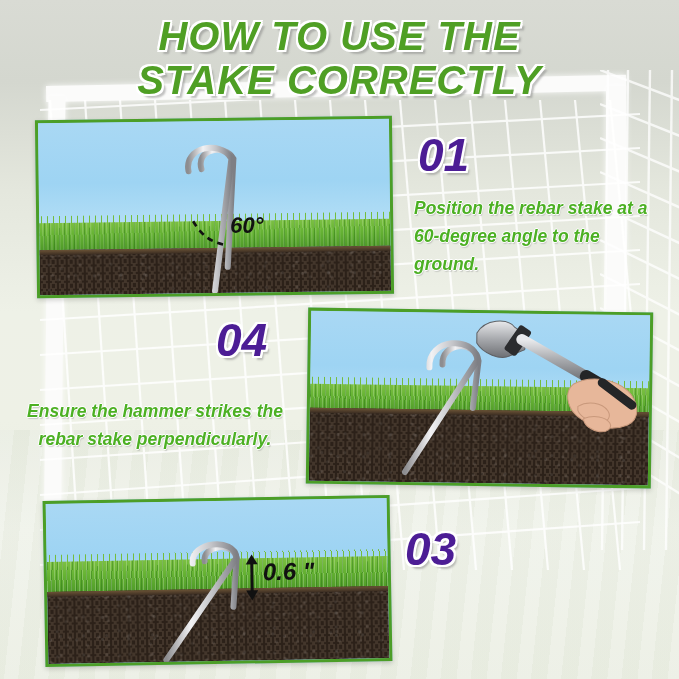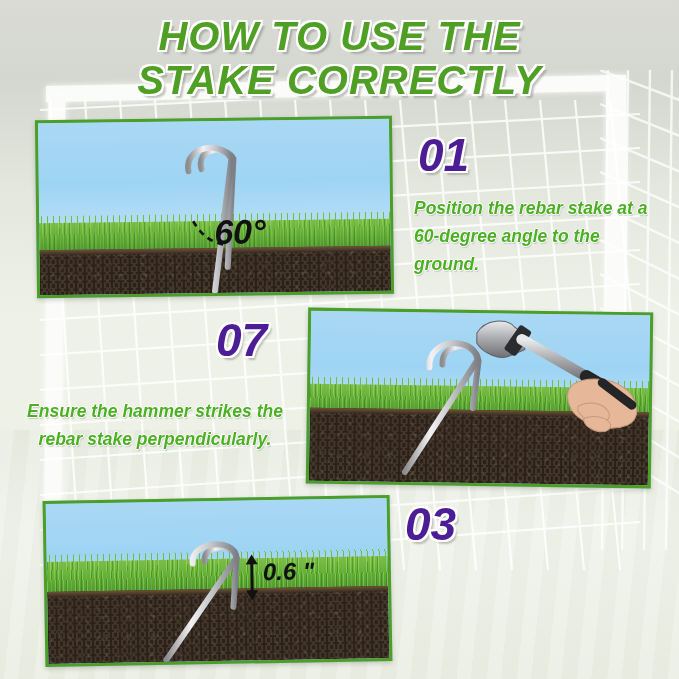--- a/index.html
+++ b/index.html
@@ -181,21 +181,21 @@
           <stop offset="0" stop-color="#8d8d90"></stop>
             <stop offset="0.35" stop-color="#f2f2f4"></stop>
           <stop offset="0.65" stop-color="#c3c4c8"></stop>
             <stop offset="1" stop-color="#7e7f84"></stop>
         </linearGradient>
       </defs>
       <path d="M163 48 C157 28 186 22 195 38 L188 146" fill="none" stroke="url(#steel1)" stroke-width="6" stroke-linecap="round"></path>
       <path d="M150 50 C145 26 182 18 193 38 L175 170" fill="none" stroke="url(#steel1)" stroke-width="6" stroke-linecap="round"></path>
       <path d="M154 100 C163 116 174 122 186 124" fill="none" stroke="#111" stroke-width="2.6" stroke-dasharray="6 5"></path>
     </svg>
-    <div class="measure" style="left:175px;top:92px;font-size:34px;">60°</div>
+    <div class="measure" style="left:175px;top:92px;font-size:22px;padding-left:16px;">60°</div>
   </div>
 
   <div class="stepnum" style="left:418px;top:131px;">01</div>
   <div class="steptext" style="left:414px;top:194px;width:250px;text-align:left;">Position the rebar stake at a 60-degree angle to the ground.</div>
 
   <div class="panel" style="left:307px;top:310px;width:339px;height:170px;transform:rotate(0.8deg);">
     <div class="sky" style="height:58%;"></div>
     <div class="grass" style="top:43%;height:16%;"></div>
     <div class="soil" style="height:43%;"></div>
 
@@ -225,21 +225,21 @@
 
       <g fill="#e7b79a" stroke="#c9997c" stroke-width="1">
         <path d="M263 70 C280 60 305 64 318 76 C330 88 330 104 318 110 C300 118 272 110 262 96 C256 86 256 76 263 70 Z"></path>
         <path d="M268 92 C278 86 292 88 298 96 C302 102 298 108 290 108 C280 108 270 102 268 96 Z"></path>
         <path d="M274 104 C284 100 296 102 300 108 C303 113 298 118 290 117 C282 116 275 111 274 106 Z"></path>
       </g>
       <path d="M292 68 L322 90" stroke="#242527" stroke-width="9" stroke-linecap="round"></path>
     </svg>
   </div>
 
-  <div class="stepnum" style="left:216px;top:316px;">07</div>
+  <div class="stepnum" style="left:216px;top:316px;">04</div>
   <div class="steptext" style="left:22px;top:397px;width:266px;text-align:center;">Ensure the hammer strikes the rebar stake perpendicularly.</div>
 
   <div class="panel" style="left:44px;top:498px;width:341px;height:160px;transform:rotate(-1deg);">
     <div class="sky" style="height:58%;"></div>
     <div class="grass" style="top:36%;height:20%;"></div>
     <div class="soil" style="height:45%;"></div>
 
     <svg class="art" width="341" height="160" viewBox="0 0 341 160">
       <defs>
         <linearGradient id="steel3" x1="0" y1="0" x2="1" y2="0">
@@ -253,15 +253,15 @@
       <path d="M146 62 C144 40 188 36 190 57 L118 158" fill="none" stroke="url(#steel3)" stroke-width="6" stroke-linecap="round"></path>
       <g stroke="#111" stroke-width="3" fill="#111">
         <path d="M205 62 L205 92"></path>
         <path d="M199 64 L205 54 L211 64 Z" stroke="none"></path>
         <path d="M199 90 L205 100 L211 90 Z" stroke="none"></path>
       </g>
     </svg>
     <div class="measure" style="left:216px;top:58px;font-size:24px;">0.6 "</div>
   </div>
 
-  <div class="stepnum" style="left:405px;top:500px;">03</div>
+  <div class="stepnum" style="left:405px;top:525px;">03</div>
 
 </div>
 
 </body></html>

